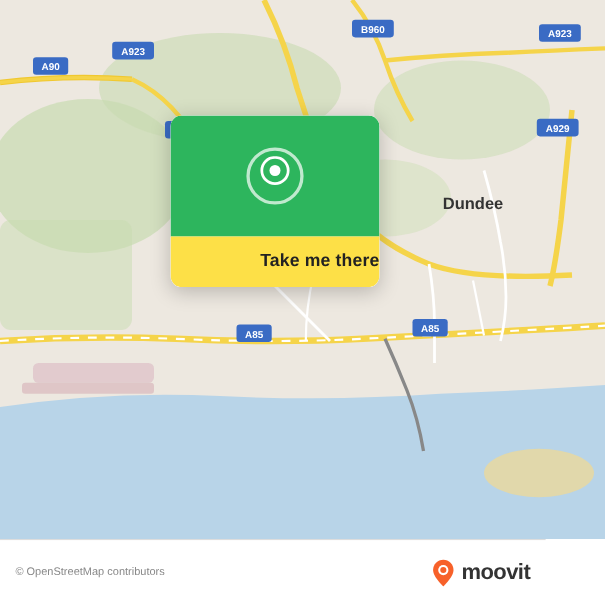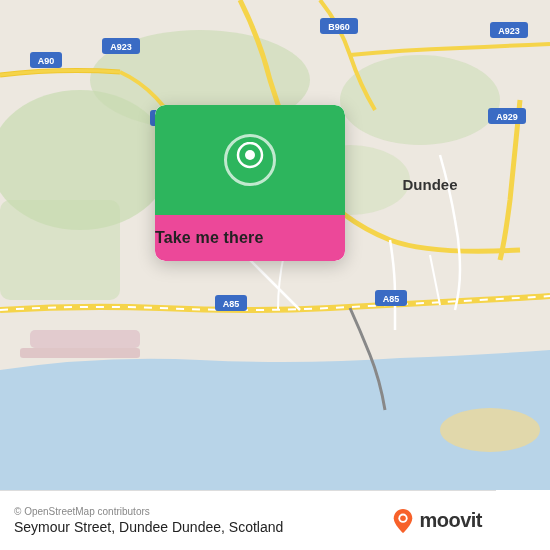--- a/index.html
+++ b/index.html
@@ -61,22 +61,22 @@
       display: flex;
       align-items: center;
       justify-content: center;
     }
 
     #popup-button-area {
       width: 100%;
       padding: 14px 0;
       display: flex;
       align-items: center;
-      justify-content: flex-start;
-      background: #ec4899;
+      justify-content: flex-end;
+      background: #fde047;
       border-radius: 0 0 10px 10px;
     }
 
     #take-me-there-btn {
       background: none;
       border: none;
       font-size: 16px;
       font-weight: 600;
       color: #222;
       cursor: pointer;
@@ -215,21 +215,20 @@
     </div>
     <div id="popup-button-area">
       <button id="take-me-there-btn">Take me there</button>
     </div>
   </div>
 </div>
 
 <div id="bottom-bar">
   <div id="bottom-left">
     <span id="osm-credit">© OpenStreetMap contributors</span>
-    <span id="location-label">Seymour Street, Dundee Dundee, Scotland</span>
   </div>
   <div id="moovit-logo">
 
     <svg id="moovit-pin" viewBox="0 0 22 28">
       <path d="M11 1 C5.5 1 1 5.5 1 11 C1 18 11 27 11 27 C11 27 21 18 21 11 C21 5.5 16.5 1 11 1Z" fill="#f7612a"></path>
       <circle cx="11" cy="11" r="5" fill="white"></circle>
       <circle cx="11" cy="11" r="3" fill="#f7612a"></circle>
     </svg>
     <span id="moovit-text">moovit</span>
   </div>

